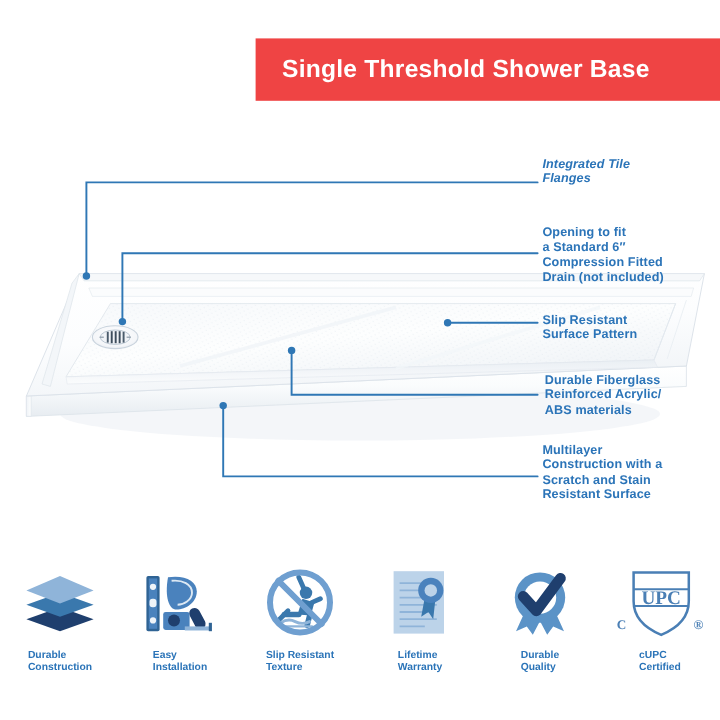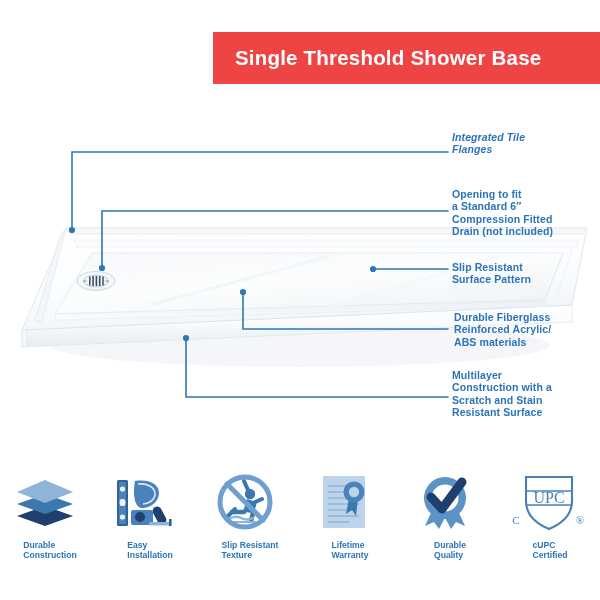--- a/index.html
+++ b/index.html
@@ -52,21 +52,21 @@
     width:600px;height:120px;
     display:flex;
   }
   .feature{
     flex:1 1 0;
     display:flex;flex-direction:column;
     align-items:center;
   }
   .feature-icon{
     height:64px;width:82px;
-    display:flex;align-items:center;
+    display:flex;align-items:center;justify-content:center;font-weight:bold;
   }
   .feature-label{
     margin-top:6px;
     color:#2b74b8;
     font-size:8.6px;
     font-weight:bold;
     line-height:10.4px;
     white-space:pre-line;
   }
 </style>

